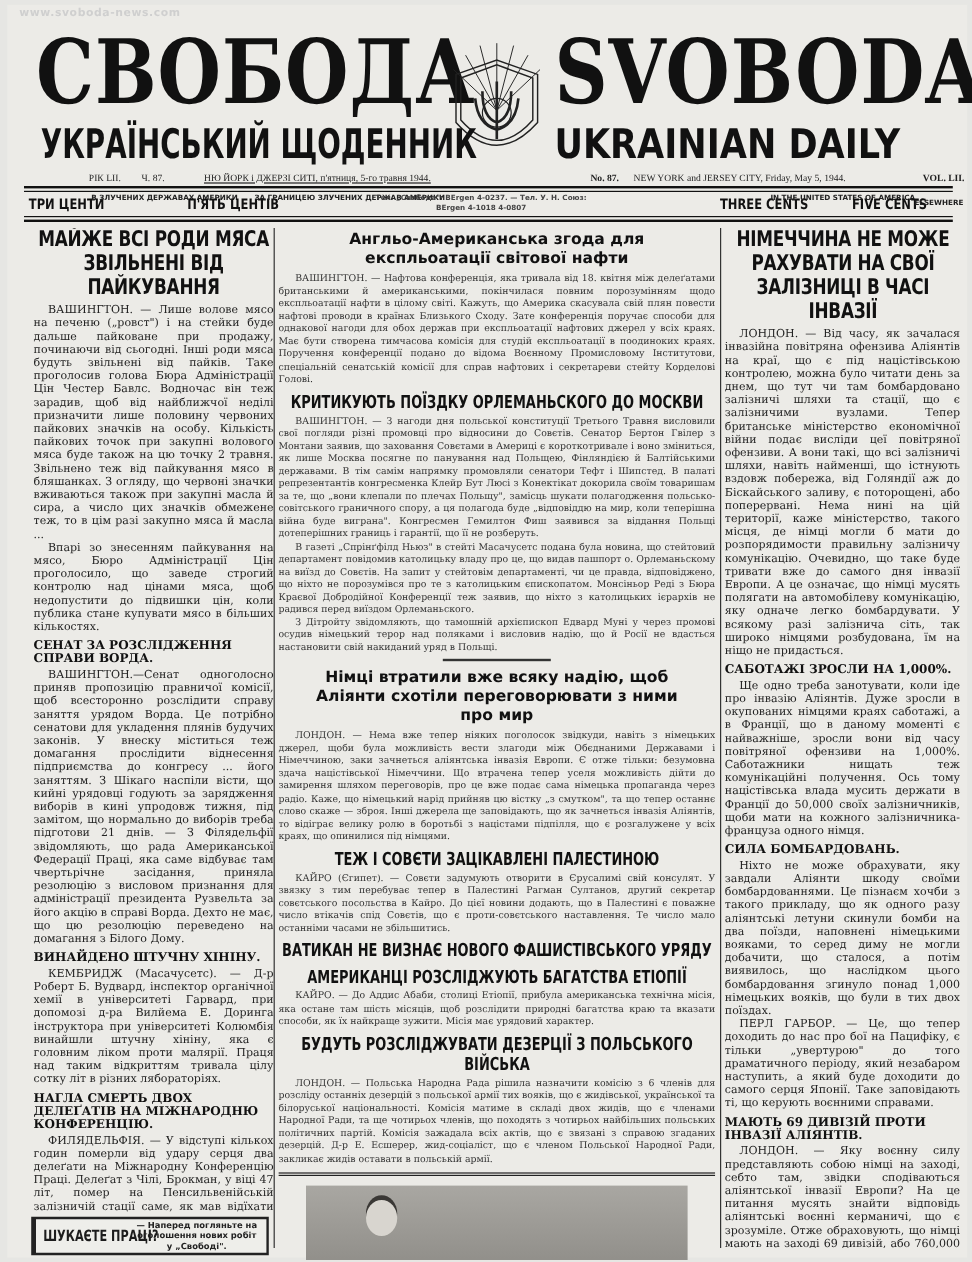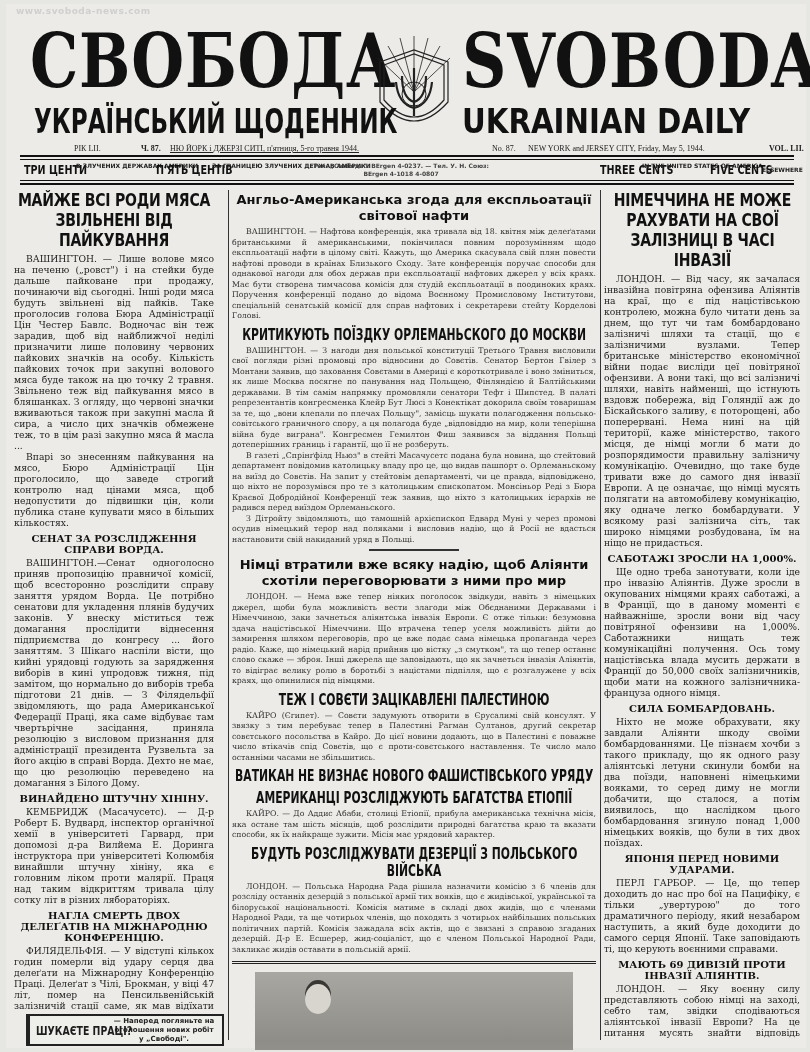--- a/index.html
+++ b/index.html
@@ -14,28 +14,28 @@
   .sub-en { position: absolute; left: 456px; top: 100px; font: bold 34px "DejaVu Sans", sans-serif; color: #111; line-height: 1; transform: scaleX(0.86); transform-origin: left top; }
   .emblem { position: absolute; left: 364px; top: 28px; width: 88px; height: 110px; }
   .dateline { position: absolute; top: 140px; font: 8px "Liberation Serif", serif; color: #222; white-space: nowrap; padding-left: 44px; }
   .rule { position: absolute; left: 14px; width: 774px; background: #111; }
   
   .price { position: absolute; top: 159px; font: bold 12px "DejaVu Sans", sans-serif; transform: scaleX(0.8); transform-origin: left top; white-space: nowrap; color: #111; }
   .price-small { position: absolute; top: 158px; font: bold 6px "DejaVu Sans", sans-serif; line-height: 8px; text-align: center; white-space: nowrap; color: #222; }
   .phones { position: absolute; left: 300px; top: 158px; font: bold 6px "DejaVu Sans", sans-serif; color: #444; line-height: 8px; text-align: center; width: 190px; }
   
   .col { position: absolute; overflow: hidden; }
-  .col-left { left: 8px; top: 186px; width: 200px; height: 820px; }
+  .col-left { left: 22px; top: 186px; width: 200px; height: 820px; }
   .col-mid { left: 226px; top: 186px; width: 364px; height: 860px; }
   .col-right { left: 598px; top: 186px; width: 196px; height: 850px; }
   .vrule { position: absolute; width: 1px; background: #333; }
   .hl-big { font: bold 18px "DejaVu Sans", sans-serif; text-align: center; line-height: 20px; transform: scaleX(0.78); transform-origin: center top; width: 128%; margin-left: -14%; color: #111; letter-spacing: -0.3px; }
-  .hl-mid { font: bold 12px "DejaVu Sans", sans-serif; text-align: center; line-height: 14px; color: #111; margin: 6px 0 3px; }
+  .hl-mid { font: bold 12px "DejaVu Sans", sans-serif; text-align: center; line-height: 14px; color: #111; margin: 6px 16px 3px; }
   .hl-cond { font: bold 15px "DejaVu Sans", sans-serif; text-align: center; line-height: 17px; transform: scaleX(0.72); width: 138%; margin-left: -19%; color: #111; margin-top: 5px; margin-bottom: 2px; }
-  .hl-sub { font: bold 10px "DejaVu Serif", serif; text-align: center; line-height: 11px; margin: 5px 0 2px; color: #111; }
+  .hl-sub { font: bold 10px "DejaVu Serif", serif; text-align: left; line-height: 11px; margin: 5px 0 2px; color: #111; }
   .body { font: 9.2px/11px "DejaVu Serif", serif; text-align: justify; text-indent: 12px; color: #222; }
   .body-mid { font: 7.8px/10.5px "DejaVu Serif", serif; text-align: justify; text-indent: 14px; color: #333; }
   .photo { margin: 8px auto 0; width: 318px; height: 172px; position: relative; background: linear-gradient(180deg, #a9a7a2 0%, #8f8d88 40%, #b3b0aa 100%); overflow: hidden; }
   .photo .h { position: absolute; border-radius: 50%; background: #d8d5cf; box-shadow: 0 -4px 0 #3a3835; }
   .ad-box { position: absolute; left: 20px; top: 1010px; width: 198px; height: 32px; border: 2px solid #222; border-left-width: 4px; background: #eeeeea; display: flex; align-items: center; padding: 0 6px; gap: 6px; }
   .ad-head { font: bold 13px "DejaVu Sans", sans-serif; transform: scaleX(0.72); transform-origin: left center; white-space: nowrap; width: 70px; }
   .ad-text { font: bold 7px/9px "DejaVu Sans", sans-serif; text-align: center; color: #222; }
   .dbl { border-top: 3px double #222; margin: 6px 0 0; }
 </style>
 </head>
@@ -62,23 +62,23 @@
       </g>
       <path d="M44 36 L44 84 M32 44 Q32 66 44 70 Q56 66 56 44 M26 50 Q28 72 44 76 Q60 72 62 50" stroke-width="2.2"></path>
       <circle cx="44" cy="62" r="12" stroke-width="1"></circle>
     </g>
   </svg>
 
   <div class="sub-uk">УКРАЇНСЬКИЙ ЩОДЕННИК</div>
   <div class="sub-en">UKRAINIAN DAILY</div>
 
   <div class="dateline" style="left:24px;">РІК LII.</div>
-  <div class="dateline" style="left:91px;font-weight:bold;">Ч. 87.</div>
+  <div class="dateline" style="left:68px;">Ч. 87.</div>
   <div class="dateline" style="left:120px;text-decoration:underline;">НЮ ЙОРК і ДЖЕРЗІ СИТІ, п'ятниця, 5-го травня 1944.</div>
-  <div class="dateline" style="left:442px;">No. 87.</div>
+  <div class="dateline" style="left:442px;font-weight:bold;">No. 87.</div>
   <div class="dateline" style="left:478px;">NEW YORK and JERSEY CITY,  Friday, May 5, 1944.</div>
   <div class="dateline" style="left:719px;font-weight:bold;">VOL. LII.</div>
 
   <div class="rule" style="top:151px;height:2px;"></div>
   <div class="rule" style="top:155px;height:1px;"></div>
 
   <div class="price" style="left:18px;">ТРИ ЦЕНТИ</div>
   <div class="price-small" style="left:70px;width:80px;">В ЗЛУЧЕНИХ ДЕРЖАВАХ АМЕРИКИ</div>
   <div class="price" style="left:150px;">П'ЯТЬ ЦЕНТІВ</div>
   <div class="price-small" style="left:206px;width:90px;">ЗА ГРАНИЦЕЮ ЗЛУЧЕНИХ ДЕРЖАВ АМЕРИКИ</div>
@@ -151,20 +151,19 @@
   <div class="col col-right">
     <div class="hl-big">НІМЕЧЧИНА НЕ МОЖЕ РАХУВАТИ НА СВОЇ ЗАЛІЗНИЦІ В ЧАСІ ІНВАЗІЇ</div>
     <p class="body" style="margin-top:3px;">ЛОНДОН. — Від часу, як зачалася інвазійна повітряна офензива Аліянтів на краї, що є під націстівською контролею, можна було читати день за днем, що тут чи там бомбардовано залізничі шляхи та стації, що є залізничими вузлами. Тепер британське міністерство економічної війни подає висліди цеї повітряної офензиви. А вони такі, що всі залізничі шляхи, навіть найменші, що істнують вздовж побережа, від Голяндії аж до Біскайського заливу, є поторощені, або поперервані. Нема нині на цій території, каже міністерство, такого місця, де німці могли б мати до розпорядимости правильну залізничу комунікацію. Очевидно, що таке буде тривати вже до самого дня інвазії Европи. А це означає, що німці мусять полягати на автомобілеву комунікацію, яку одначе легко бомбардувати. У всякому разі залізнича сіть, так широко німцями розбудована, їм на ніщо не придасться.</p>
 
     <div class="hl-sub">САБОТАЖІ ЗРОСЛИ НА 1,000%.</div>
     <p class="body">Ще одно треба занотувати, коли іде про інвазію Аліянтів. Дуже зросли в окупованих німцями краях саботажі, а в Франції, що в даному моменті є найважніше, зросли вони від часу повітряної офензиви на 1,000%. Саботажники нищать теж комунікаційні получення. Ось тому націстівська влада мусить держати в Франції до 50,000 своїх залізничників, щоби мати на кожного залізничника-француза одного німця.</p>
 
     <div class="hl-sub">СИЛА БОМБАРДОВАНЬ.</div>
     <p class="body">Ніхто не може обрахувати, яку завдали Аліянти шкоду своїми бомбардованнями. Це пізнаєм хочби з такого прикладу, що як одного разу аліянтські летуни скинули бомби на два поїзди, наповнені німецькими вояками, то серед диму не могли добачити, що сталося, а потім виявилось, що наслідком цього бомбардовання згинуло понад 1,000 німецьких вояків, що були в тих двох поїздах.</p>
 
-    <div class="hl-sub">ЯПОНІЯ ПЕРЕД НОВИМИ УДАРАМИ.</div>
     <p class="body">ПЕРЛ ГАРБОР. — Це, що тепер доходить до нас про бої на Пацифіку, є тільки „увертурою" до того драматичного періоду, який незабаром наступить, а який буде доходити до самого серця Японії. Таке заповідають ті, що керують воєнними справами.</p>
 
     <div class="hl-sub">МАЮТЬ 69 ДИВІЗІЙ ПРОТИ ІНВАЗІЇ АЛІЯНТІВ.</div>
     <p class="body">ЛОНДОН. — Яку воєнну силу представляють собою німці на заході, себто там, звідки сподіваються аліянтської інвазії Европи? На це питання мусять знайти відповідь аліянтські воєнні керманичі, що є зрозуміле. Отже обраховують, що німці мають на заході 69 дивізій, або 760,000 вояків, рахуючи 11,000 вояків на одну дивізію. Знов відомости з Стокгольму подають, що там нараховують 1,100,000 німецьких вояків вздовж західного побережа, а 1,750,000 на російсько-німецькому фронті.</p>
 
   </div>
 </div>
 
 </body></html>

